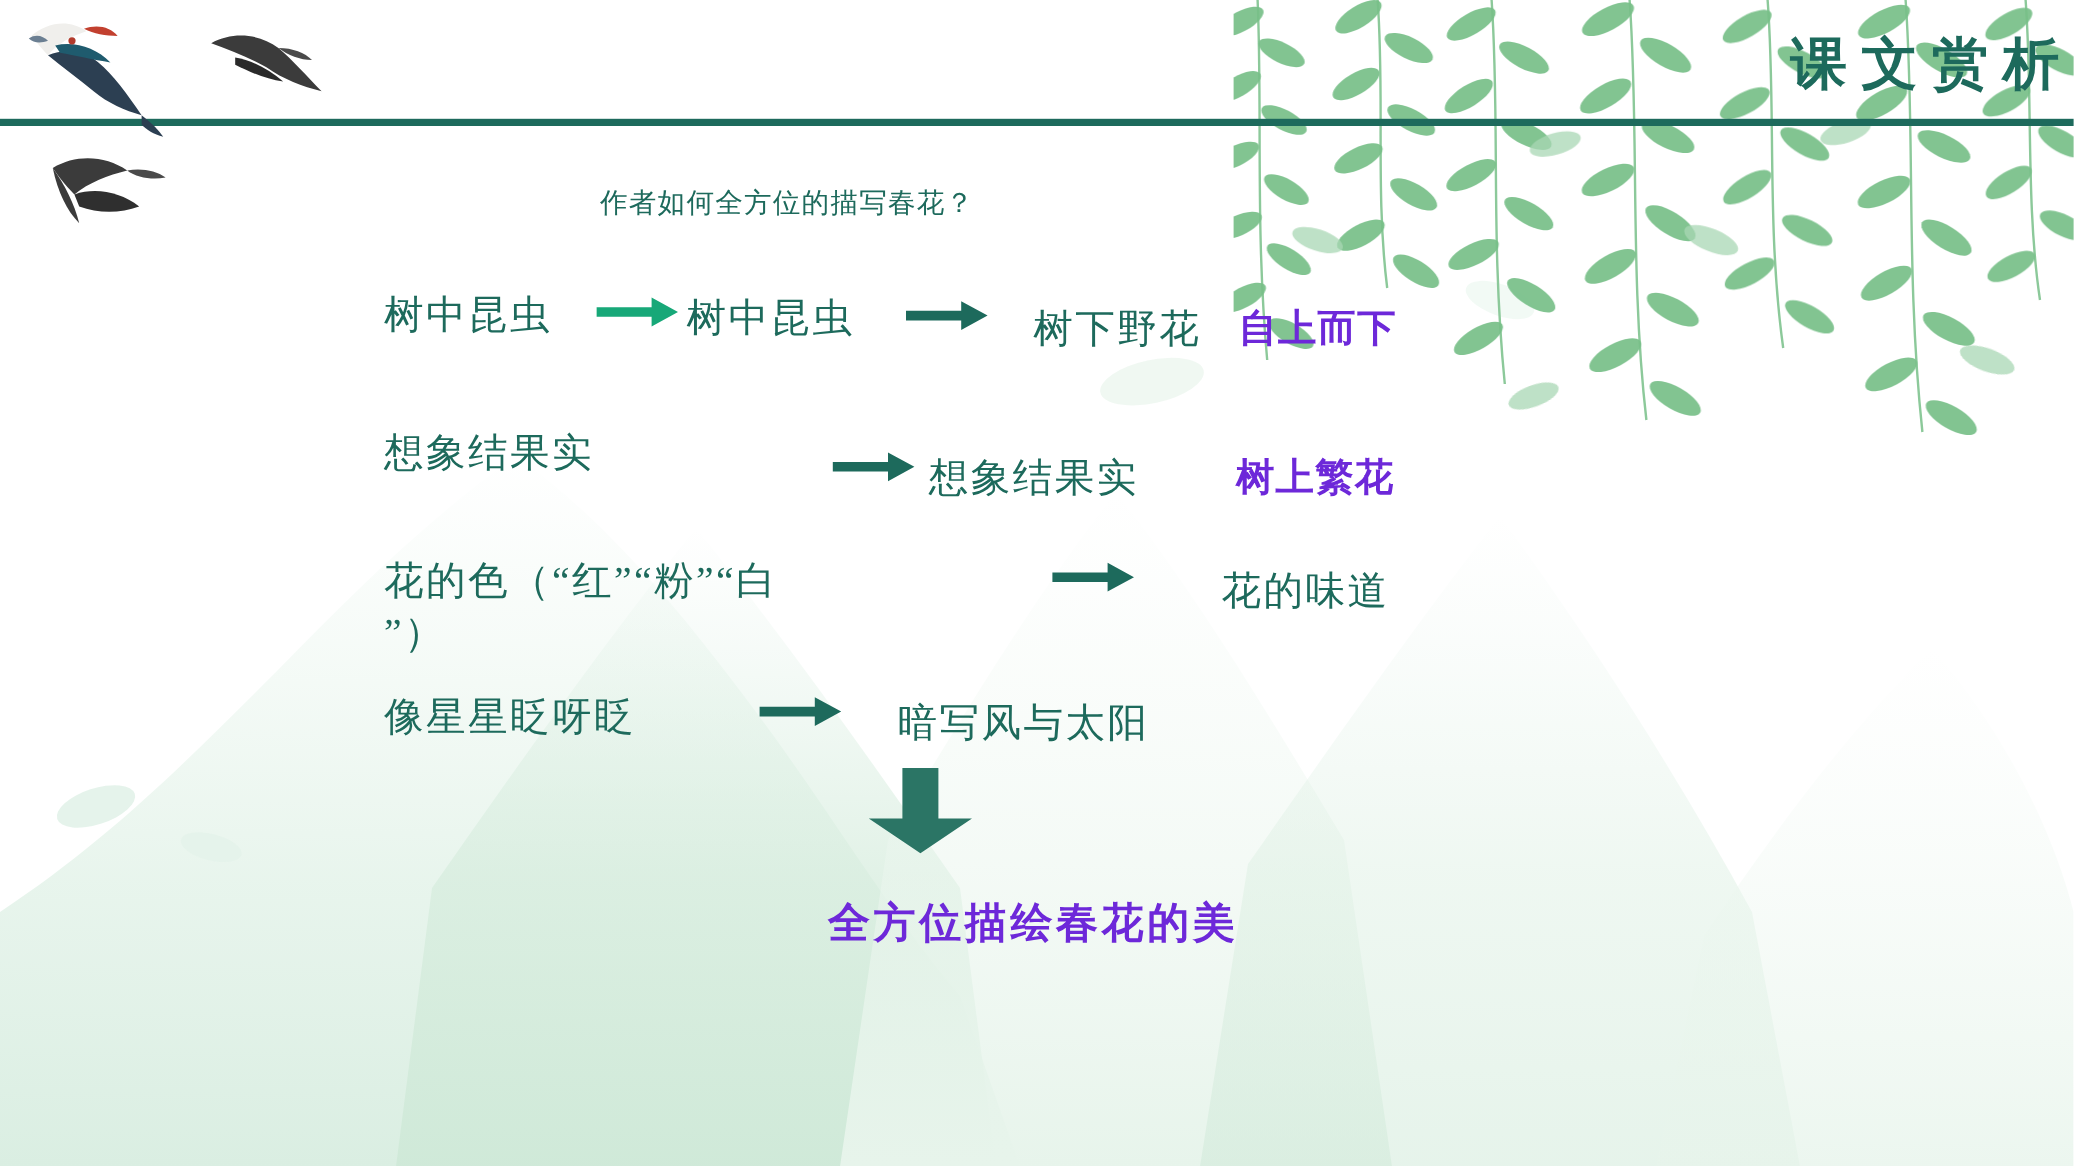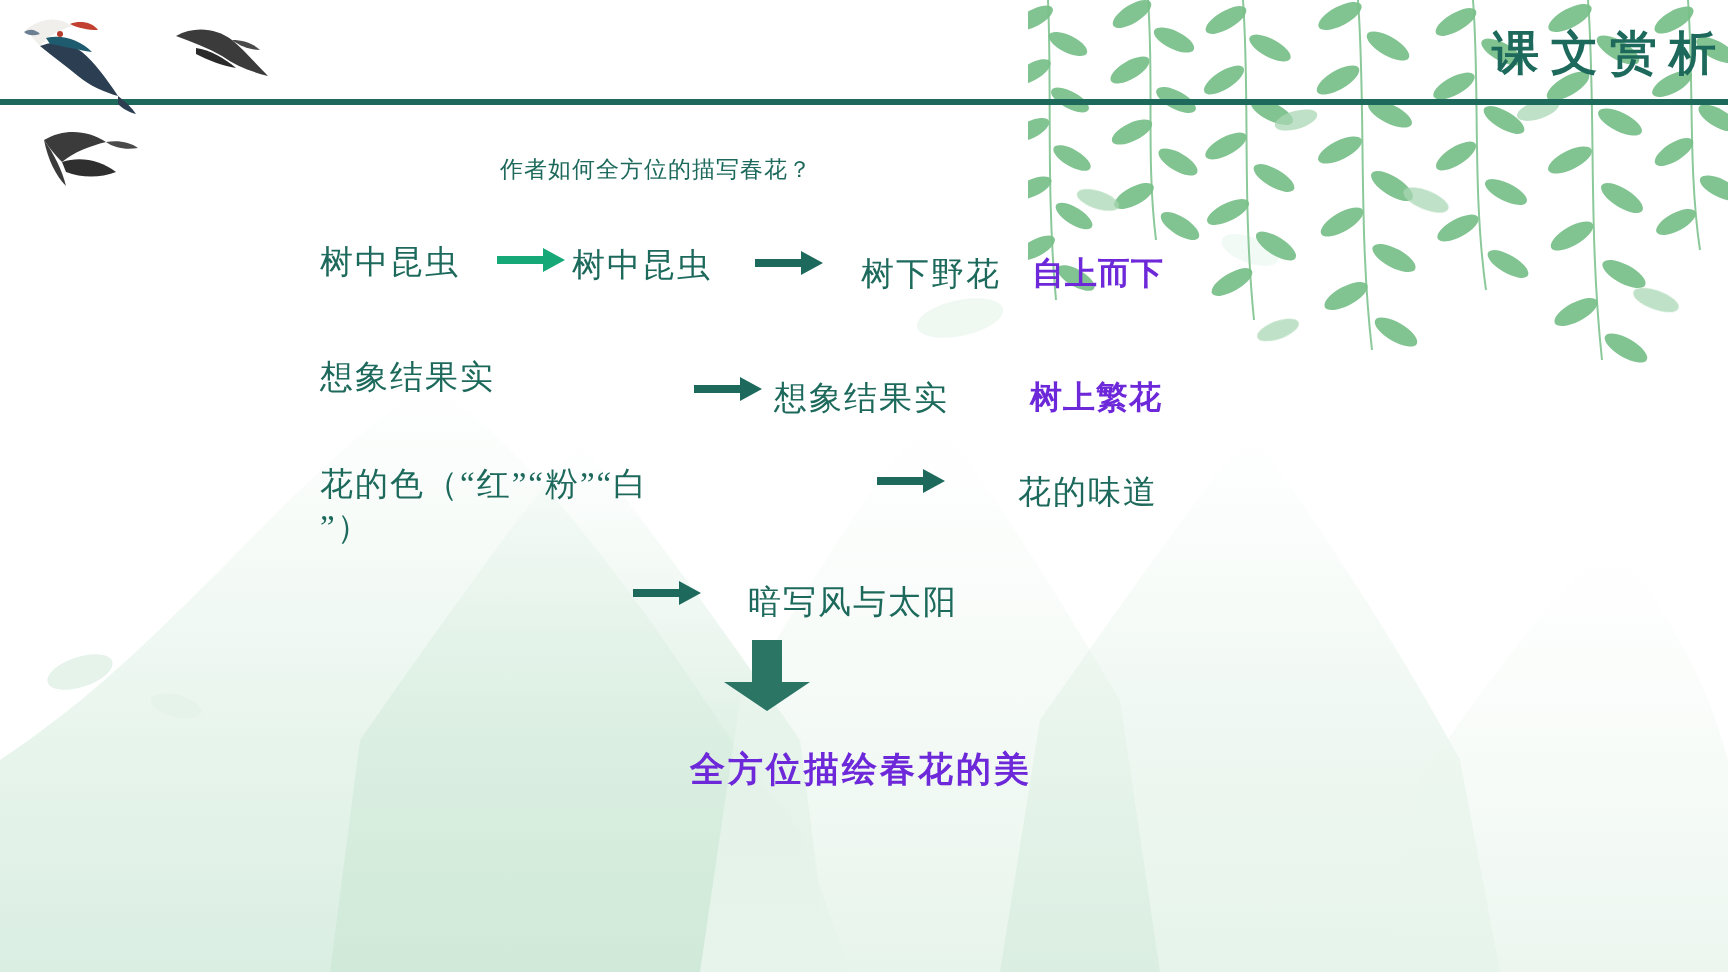--- a/index.html
+++ b/index.html
@@ -256,20 +256,21 @@
   <div class="node kai" style="left:774px; top:376px;">想象结果实</div>
   <div class="concl hei" style="left:1030px; top:376px;">树上繁花</div>
 
   <div class="node kai" style="left:320px; top:462px;">花的色（“红”“粉”“白</div>
   <div class="node kai" style="left:320px; top:505px;">”）</div>
   <svg class="arrow" style="left:876px; top:466px;" width="72" height="30" viewBox="0 0 70 30">
     <path d="M0,11 L46,11 L46,3 L68,15 L46,27 L46,19 L0,19 Z" fill="#1d6a5c"></path>
   </svg>
   <div class="node kai" style="left:1018px; top:470px;">花的味道</div>
 
+  <div class="node kai" style="left:320px; top:575px;">像星星眨呀眨</div>
   <svg class="arrow" style="left:632px; top:578px;" width="72" height="30" viewBox="0 0 70 30">
     <path d="M0,11 L46,11 L46,3 L68,15 L46,27 L46,19 L0,19 Z" fill="#1d6a5c"></path>
   </svg>
   <div class="node kai" style="left:748px; top:580px;">暗写风与太阳</div>
 
   <svg class="arrow" style="left:722px; top:640px;" width="90" height="72" viewBox="0 0 90 72">
     <path d="M30,0 L60,0 L60,42 L88,42 L45,71 L2,42 L30,42 Z" fill="#2b7565"></path>
   </svg>
 
   <div id="final-text" class="hei">全方位描绘春花的美</div>

